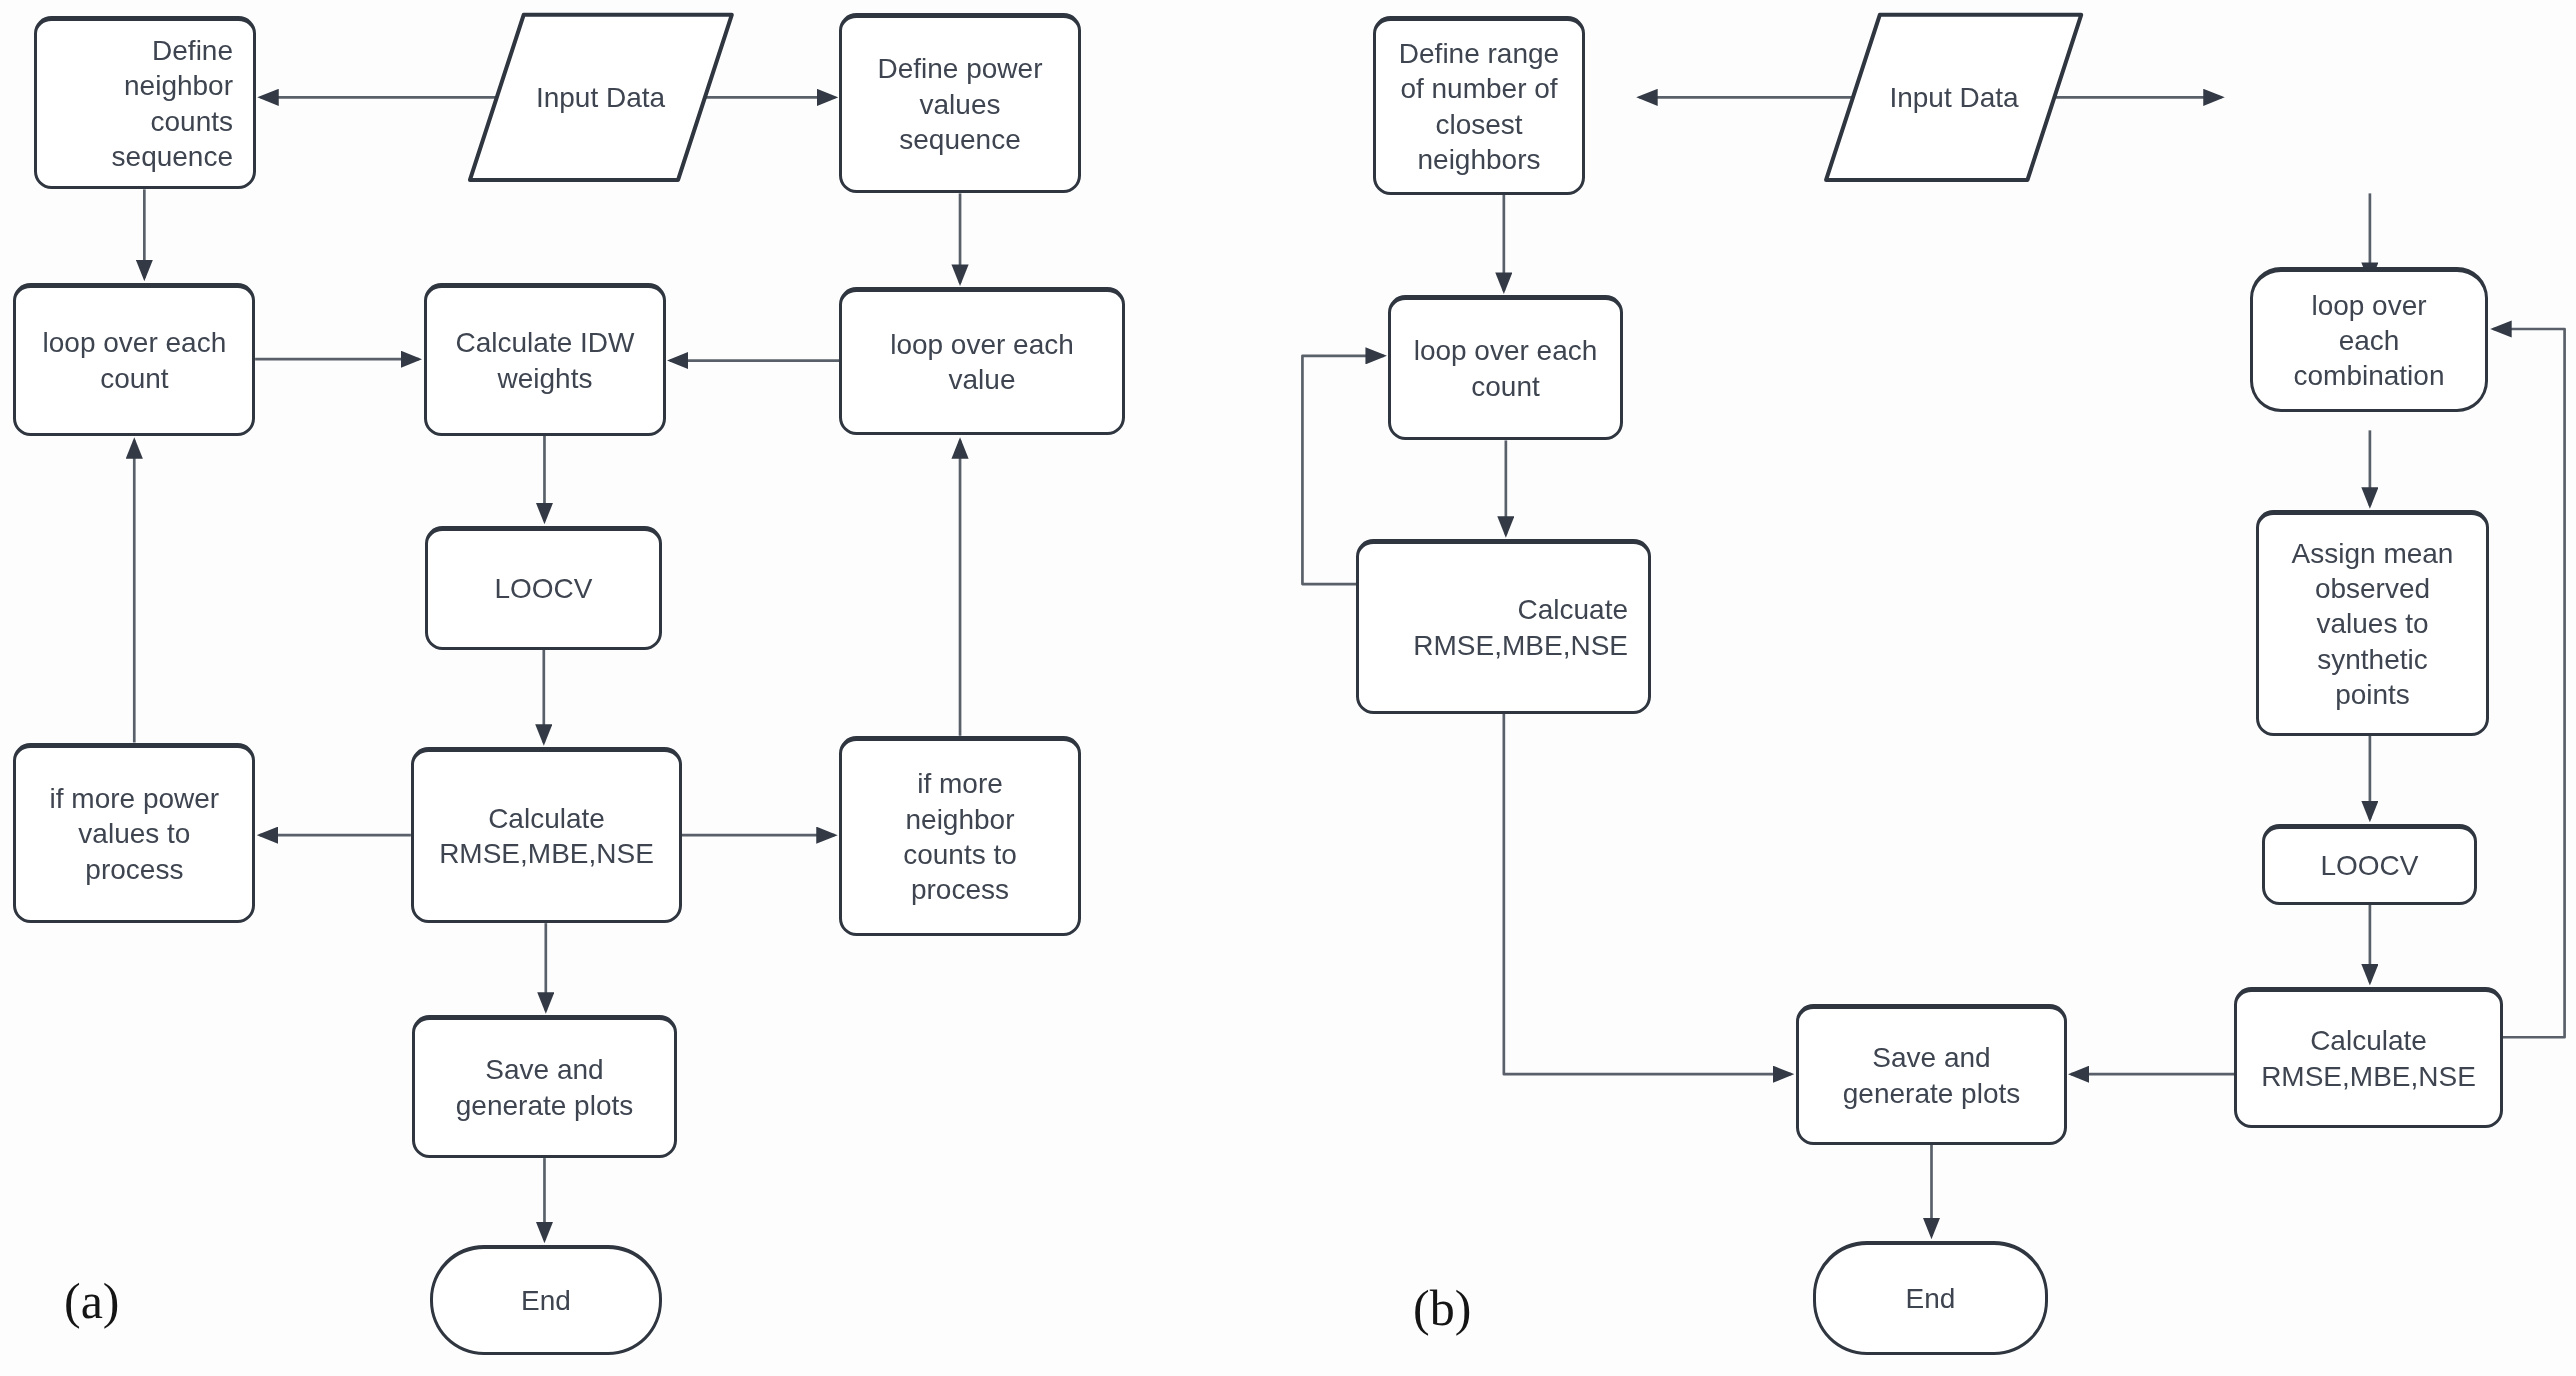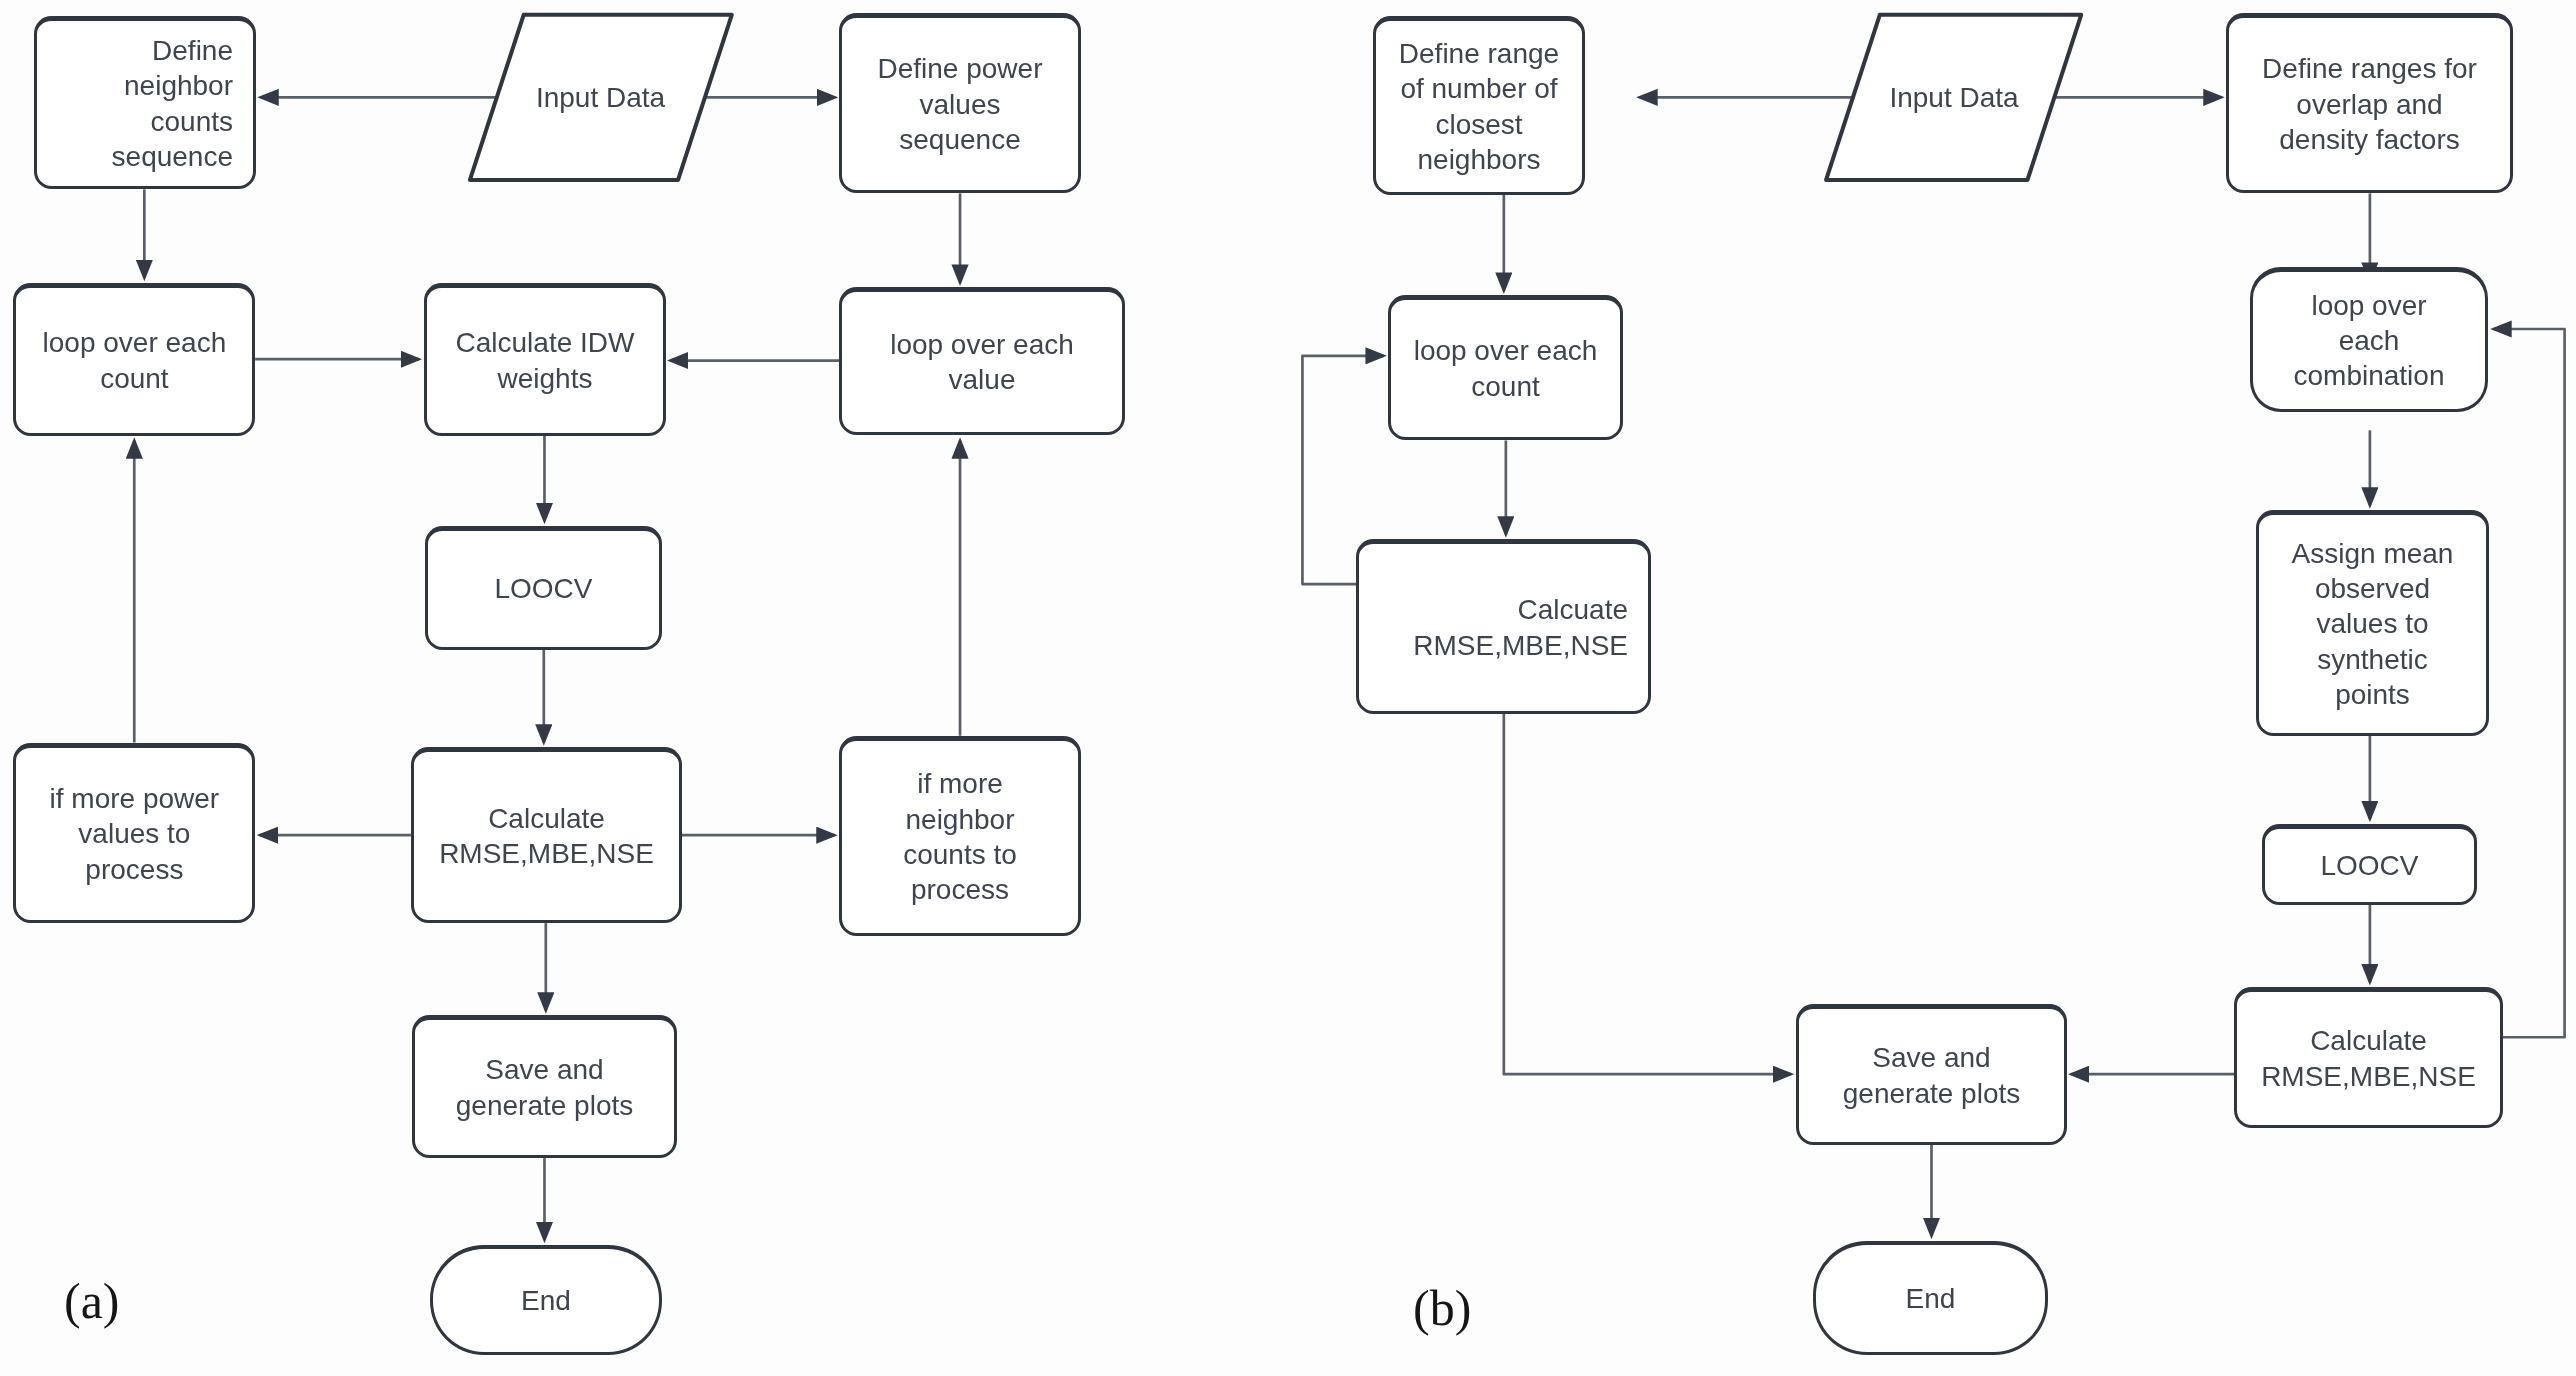--- a/index.html
+++ b/index.html
@@ -166,23 +166,20 @@
   <div class="caption" style="left:64px; top:1272px;">(a)</div>
 
   <div class="node" style="left:1373px; top:16px; width:212px; height:179px;">
     <span>Define range of number of closest neighbors</span>
   </div>
 
   <div class="node io-label" style="left:1840px; top:14.8px; width:228px; height:165px;">
     <span>Input Data</span>
   </div>
 
-  <div class="node" style="left:2226px; top:13.4px; width:287px; height:180px;">
-    <span>Define ranges for overlap and density factors</span>
-  </div>
 
   <div class="node pad-sm" style="left:1388px; top:295px; width:235px; height:145px;">
     <span>loop over each count</span>
   </div>
 
   <div class="node pad-md" style="left:2250px; top:267px; width:238px; height:145px;border-radius:31px;">
     <span>loop over each combination</span>
   </div>
 
   <div class="node" style="left:1356px; top:539px; width:295px; height:175px;text-align:right;">

